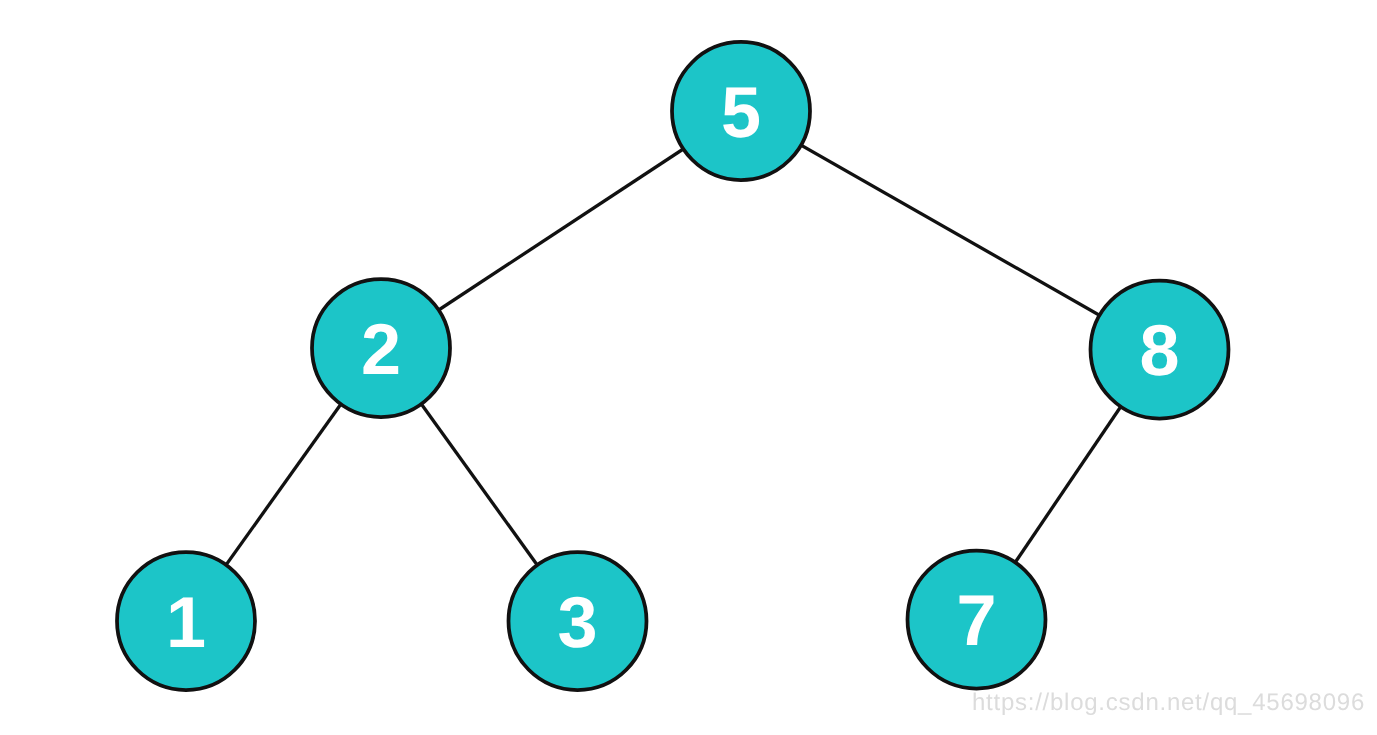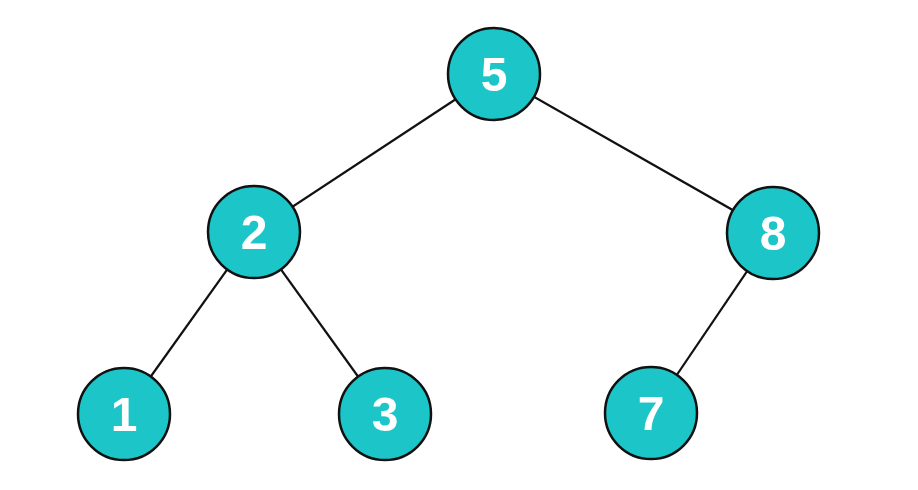--- a/index.html
+++ b/index.html
@@ -66,13 +66,14 @@
       </g>
       <g>
         <circle cx="385" cy="414" r="46" fill="#1cc5c8" stroke="#111111" stroke-width="2.5"></circle>
         <text x="385" y="414" text-anchor="middle" dy="0.36em" fill="#ffffff" class="node-label">3</text>
       </g>
       <g>
         <circle cx="651" cy="413" r="46" fill="#1cc5c8" stroke="#111111" stroke-width="2.5"></circle>
         <text x="651" y="413" text-anchor="middle" dy="0.36em" fill="#ffffff" class="node-label">7</text>
       </g>
     </svg>
+  <div id="watermark" style="color: rgb(220, 220, 220);">https://blog.csdn.net/qq_45698096</div>
 </div>
 
 </body></html>

